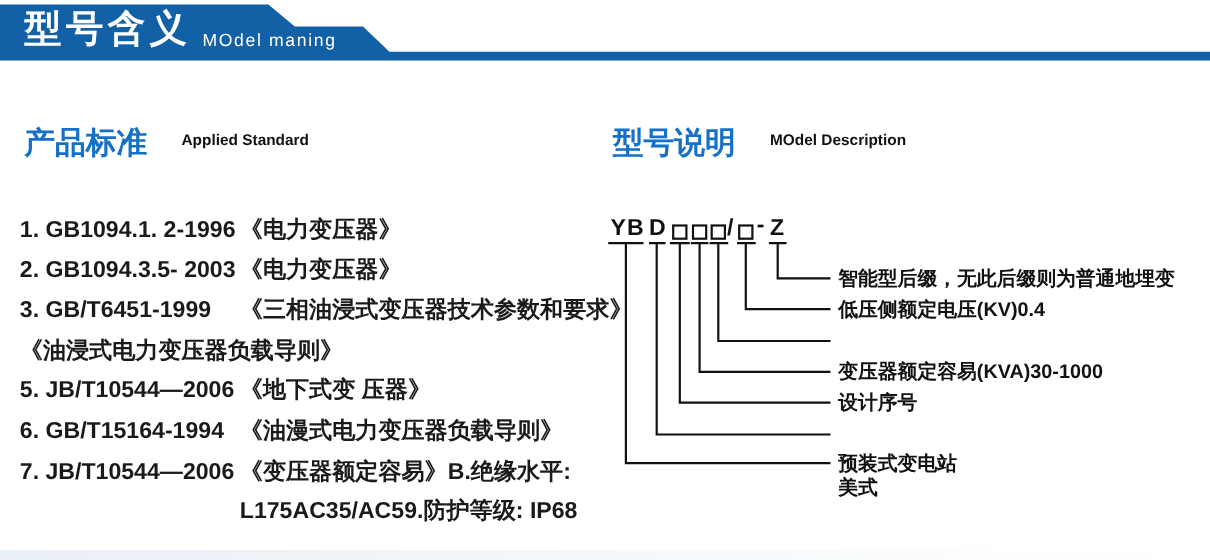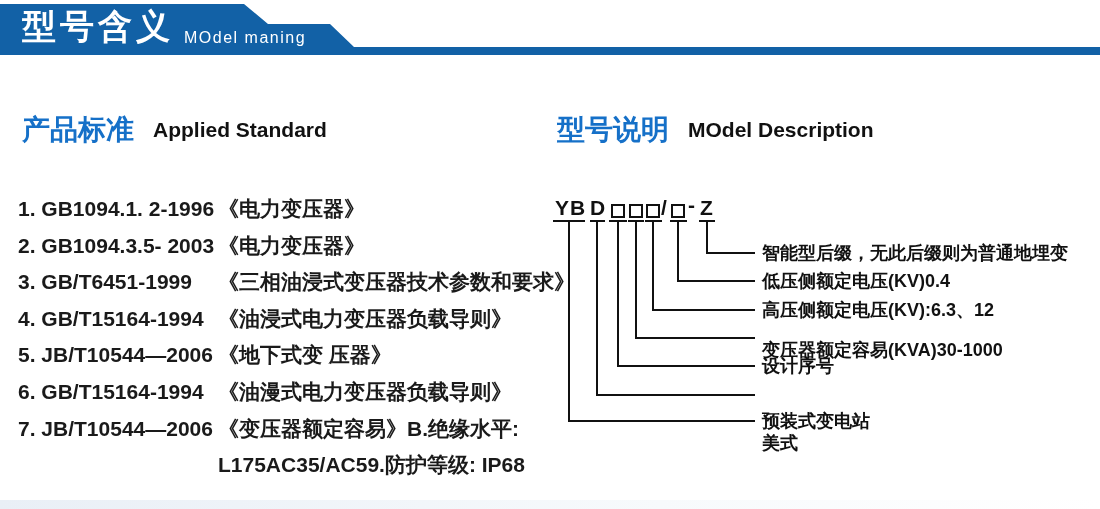--- a/index.html
+++ b/index.html
@@ -19,23 +19,23 @@
     position:absolute;left:22px;top:2px;
     font-size:34px;font-weight:700;color:#ffffff;
     letter-spacing:4px;line-height:48px;
   }
   .banner-subtitle{
     position:absolute;left:184px;top:29px;
     font-size:16px;color:#ffffff;letter-spacing:1.5px;line-height:18px;text-align:center;
   }
 
   
-  .sec-heading{position:absolute;display:flex;align-items:center;gap:19px;}
+  .sec-heading{position:absolute;display:flex;align-items:flex-start;gap:31px;}
   .sec-heading .zh{font-size:28px;font-weight:700;color:#1570c8;line-height:30px;}
-  .sec-heading .en{font-size:21px;font-weight:700;color:#111111;line-height:24px;padding-bottom:1px;}
+  .sec-heading .en{font-size:14px;font-weight:700;color:#111111;line-height:24px;padding-bottom:1px;}
   .heading-left{left:22px;top:115px;}
   .heading-right{left:557px;top:115px;}
 
   
   .std-list{position:absolute;left:18px;top:196px;width:540px;}
   .std-row{display:flex;height:36.6px;font-size:21px;font-weight:700;line-height:26px;white-space:pre;}
   .std-code{width:200px;flex-shrink:0;}
   .std-desc{flex:1;}
 
   
@@ -46,21 +46,21 @@
   .mc-slash{left:661px;top:197px;}
   .mc-dash{left:688px;top:194px;}
   .mc-z{left:700px;top:197px;}
   .mbox{position:absolute;width:10px;height:10px;border:2px solid #111;top:204px;}
   .b1{left:611px;} .b2{left:629px;} .b3{left:646px;} .b4{left:671px;}
   .connectors{position:absolute;left:550px;top:190px;}
   .mlabel{
     position:absolute;left:762px;
     font-size:18px;font-weight:700;color:#111;line-height:20px;white-space:pre;
   }
-  .l0{top:243px;} .l1{top:271px;} .l2{top:300px;} .l3{top:328px;margin-top:12px;}
+  .l0{top:243px;} .l1{top:271px;} .l2{top:300px;} .l3{top:328px;}
   .l4{top:356px;} .l5{top:385px;margin-top:48px;} .l6{top:411px;}
 
   
   .bottom-strip{
     position:absolute;left:0;bottom:0;width:1100px;height:9px;
     background:linear-gradient(90deg,#e9eff6 0%,#f7fafc 60%,#ffffff 100%);
   }
 </style>
 </head>
 <body>
@@ -87,21 +87,20 @@
       </div>
       <div class="std-row">
         <span class="std-code">2. GB1094.3.5- 2003</span>
         <span class="std-desc">《电力变压器》</span>
       </div>
       <div class="std-row">
         <span class="std-code">3. GB/T6451-1999</span>
         <span class="std-desc">《三相油浸式变压器技术参数和要求》</span>
       </div>
       <div class="std-row">
-        <span class="std-code">4. GB/T15164-1994</span>
         <span class="std-desc">《油浸式电力变压器负载导则》</span>
       </div>
       <div class="std-row">
         <span class="std-code">5. JB/T10544—2006</span>
         <span class="std-desc">《地下式变 压器》</span>
       </div>
       <div class="std-row">
         <span class="std-code">6. GB/T15164-1994</span>
         <span class="std-desc">《油漫式电力变压器负载导则》</span>
       </div>
@@ -147,21 +146,20 @@
           <polyline points="103,31 103,120 205,120"></polyline>
           <polyline points="86,31 86,148 205,148"></polyline>
           <polyline points="68,31 68,176 205,176"></polyline>
           <polyline points="47,31 47,205 205,205"></polyline>
           <polyline points="19,31 19,231 205,231"></polyline>
         </g>
       </svg>
 
       <div class="mlabel l0">智能型后缀，无此后缀则为普通地埋变</div>
       <div class="mlabel l1">低压侧额定电压(KV)0.4</div>
-      <div class="mlabel l2">高压侧额定电压(KV):6.3、12</div>
       <div class="mlabel l3">变压器额定容易(KVA)30-1000</div>
       <div class="mlabel l4">设计序号</div>
       <div class="mlabel l5">美式</div>
       <div class="mlabel l6">预装式变电站</div>
     </div>
   </section>
 
   <div class="bottom-strip"></div>
 
 </div>

